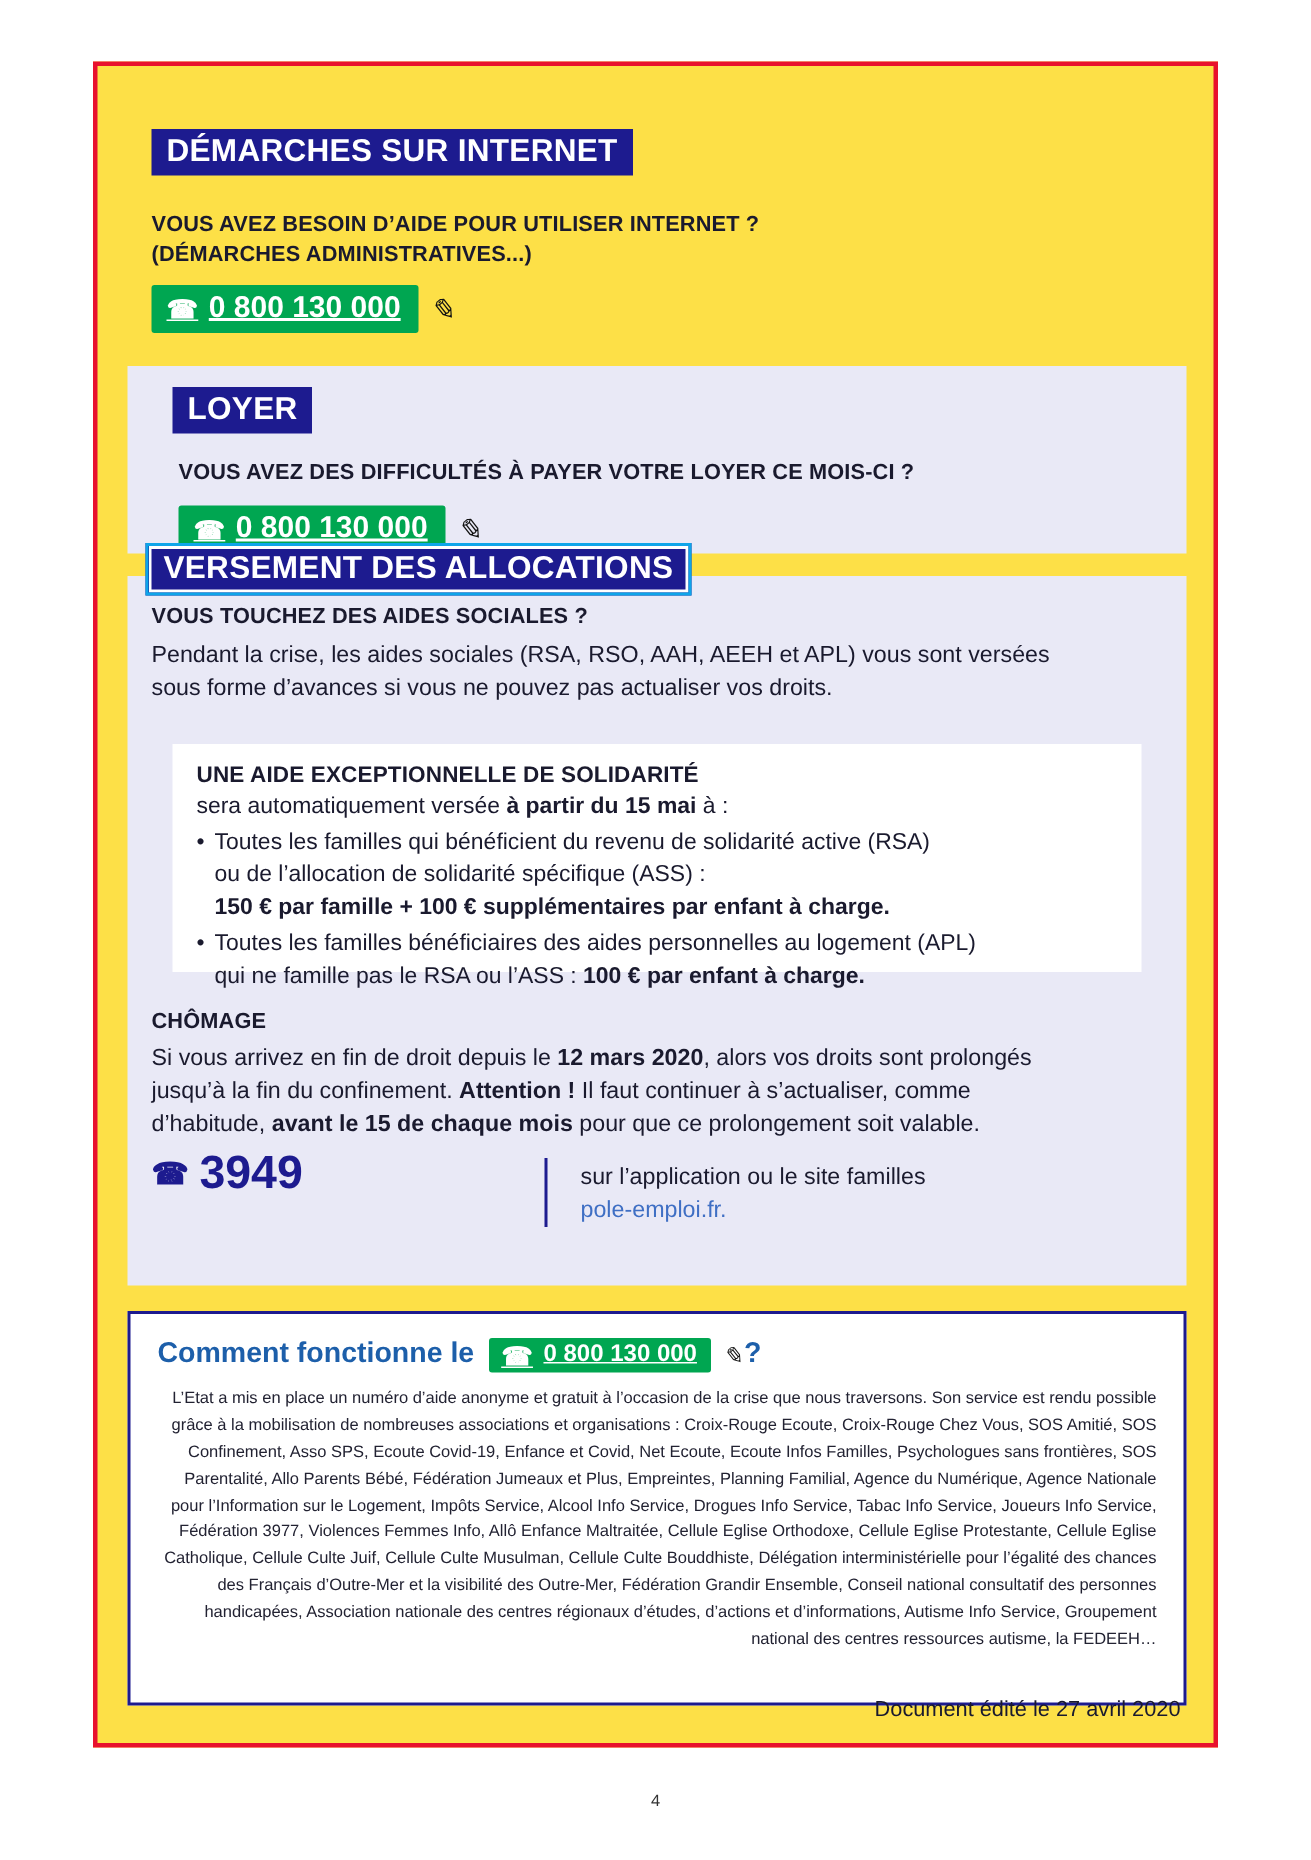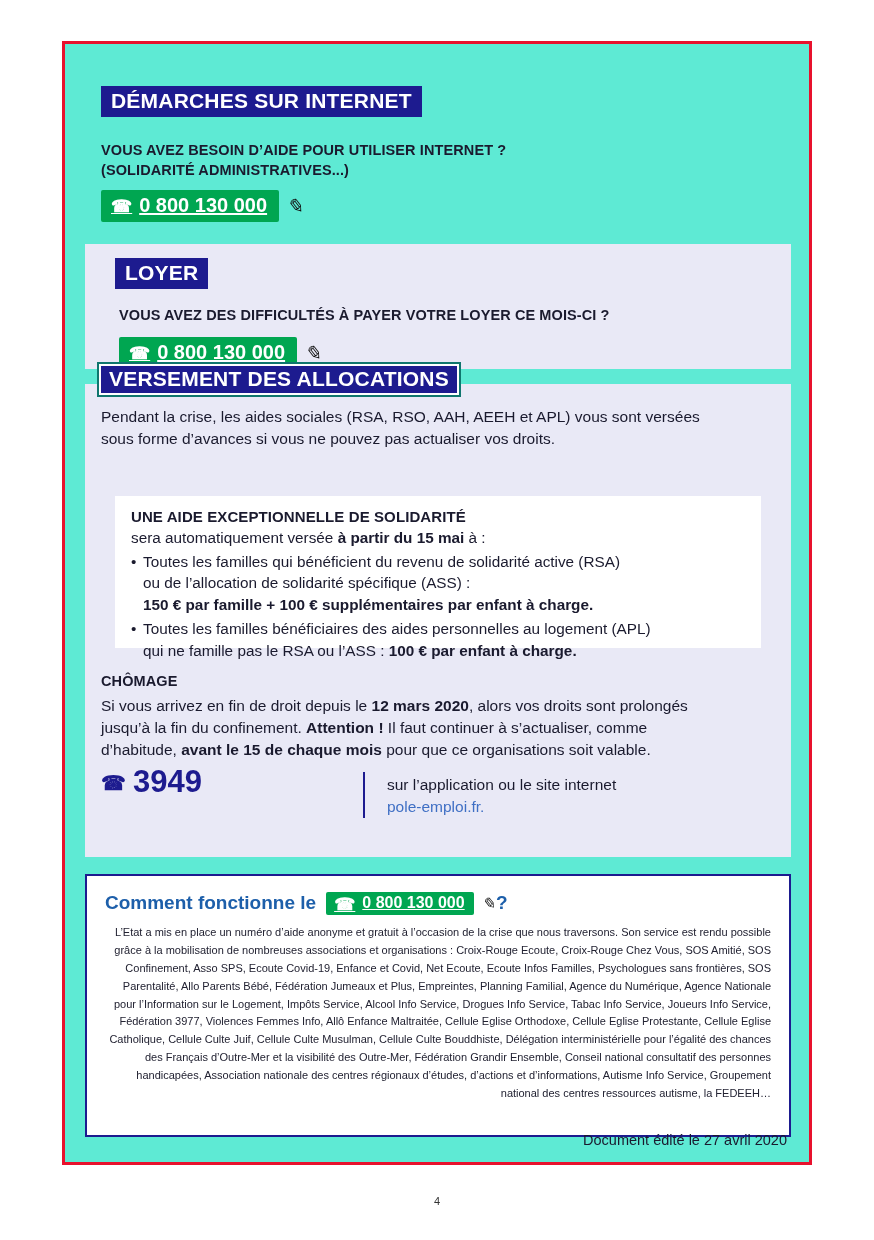--- a/index.html
+++ b/index.html
@@ -22,41 +22,41 @@
     background: #ffffff;
   }
   .red-frame {
     position: absolute;
     left: 62px;
     top: 41px;
     width: 750px;
     height: 1124px;
     border: 3px solid #e8112d;
     box-sizing: border-box;
-    background: #5eead4;
+    background: #fde047;
   }
   .inner {
     position: absolute;
     left: 0; top: 0; right: 0; bottom: 0;
     padding: 0;
   }
 
   
   .heading {
     display: inline-block;
     background: #1d1b8f;
     color: #ffffff;
     font-weight: bold;
     font-size: 21px;
     letter-spacing: 0.2px;
     padding: 4px 10px 5px 10px;
     line-height: 1.05;
   }
   .heading.bordered {
-    border: 2px solid #0f766e;
+    border: 2px solid #0ea5e9;
     box-shadow: 0 0 0 2px #ffffff inset;
   }
 
   
   .blk {
     position: absolute;
     box-sizing: border-box;
   }
   .lavender {
     background: #e9e9f6;
@@ -225,21 +225,21 @@
 </head>
 <body>
 
 <div class="page">
   <div class="red-frame">
     <div class="inner">
 
       <div class="blk" style="left:36px; top:42px; width:690px;">
         <div class="heading">DÉMARCHES SUR INTERNET</div>
         <div class="subtitle" style="margin-top:24px;">VOUS AVEZ BESOIN D’AIDE POUR UTILISER INTERNET ?</div>
-        <div class="subtitle">(SOLIDARITÉ ADMINISTRATIVES...)</div>
+        <div class="subtitle">(DÉMARCHES ADMINISTRATIVES...)</div>
         <div style="margin-top:10px; display:flex; align-items:center;">
           <a class="green-phone" href="#">
             <span class="tel-glyph">☎</span>
             <span>0 800 130 000</span>
           </a>
           <span class="free-mark">✎</span>
         </div>
       </div>
 
       <div class="blk lavender" style="left:20px; top:200px; width:706px; height:125px;">
@@ -258,20 +258,21 @@
 
       <div class="blk lavender" style="left:20px; top:340px; width:706px; height:473px;">
         <div style="padding:0 0 0 0;"></div>
       </div>
 
       <div class="blk" style="left:32px; top:318px;">
         <div class="heading bordered">VERSEMENT DES ALLOCATIONS</div>
       </div>
 
       <div class="blk" style="left:36px; top:358px; width:660px;">
+        <div class="subtitle">VOUS TOUCHEZ DES AIDES SOCIALES ?</div>
         <div class="body-txt" style="margin-top:4px;">Pendant la crise, les aides sociales (RSA, RSO, AAH, AEEH et APL) vous sont versées</div>
         <div class="body-txt">sous forme d’avances si vous ne pouvez pas actualiser vos droits.</div>
       </div>
 
       <div class="blk white-card" style="left:50px; top:452px; width:646px; height:152px;">
         <div class="card-title">UNE AIDE EXCEPTIONNELLE DE SOLIDARITÉ</div>
         <div class="card-line">
           <span>sera automatiquement versée </span><b>à partir du 15 mai</b><span> à :</span>
         </div>
         <ul class="bullets">
@@ -289,34 +290,34 @@
 
       <div class="blk" style="left:36px; top:628px; width:668px;">
         <div class="subtitle">CHÔMAGE</div>
         <div class="body-txt" style="margin-top:3px;">
           <span>Si vous arrivez en fin de droit depuis le </span><b>12 mars 2020</b><span>, alors vos droits sont prolongés</span>
         </div>
         <div class="body-txt">
           <span>jusqu’à la fin du confinement. </span><b>Attention !</b><span> Il faut continuer à s’actualiser, comme</span>
         </div>
         <div class="body-txt">
-          <span>d’habitude, </span><b>avant le 15 de chaque mois</b><span> pour que ce organisations soit valable.</span>
+          <span>d’habitude, </span><b>avant le 15 de chaque mois</b><span> pour que ce prolongement soit valable.</span>
         </div>
       </div>
 
       <div class="blk" style="left:36px; top:718px; width:668px; display:flex; align-items:flex-start;">
         <div style="width:262px;">
           <a class="num-3949" href="#" style="text-decoration:none; margin-top:4px;">
             <span class="tel-glyph">☎</span>
             <span>3949</span>
           </a>
         </div>
         <div class="vrule" style="height:46px; margin-top:10px;"></div>
         <div style="padding-left:22px; padding-top:12px;">
-          <div class="right-note">sur l’application ou le site internet</div>
+          <div class="right-note">sur l’application ou le site familles</div>
           <a class="right-note link-blue" href="#" style="text-decoration:none;">pole-emploi.fr.</a>
         </div>
       </div>
 
       <div class="blk blue-box" style="left:20px; top:830px; width:706px; height:263px;">
         <div class="cf-title">
           <span>Comment fonctionne le</span>
           <a class="green-phone" href="#">
             <span class="tel-glyph">☎</span>
             <span>0 800 130 000</span>

